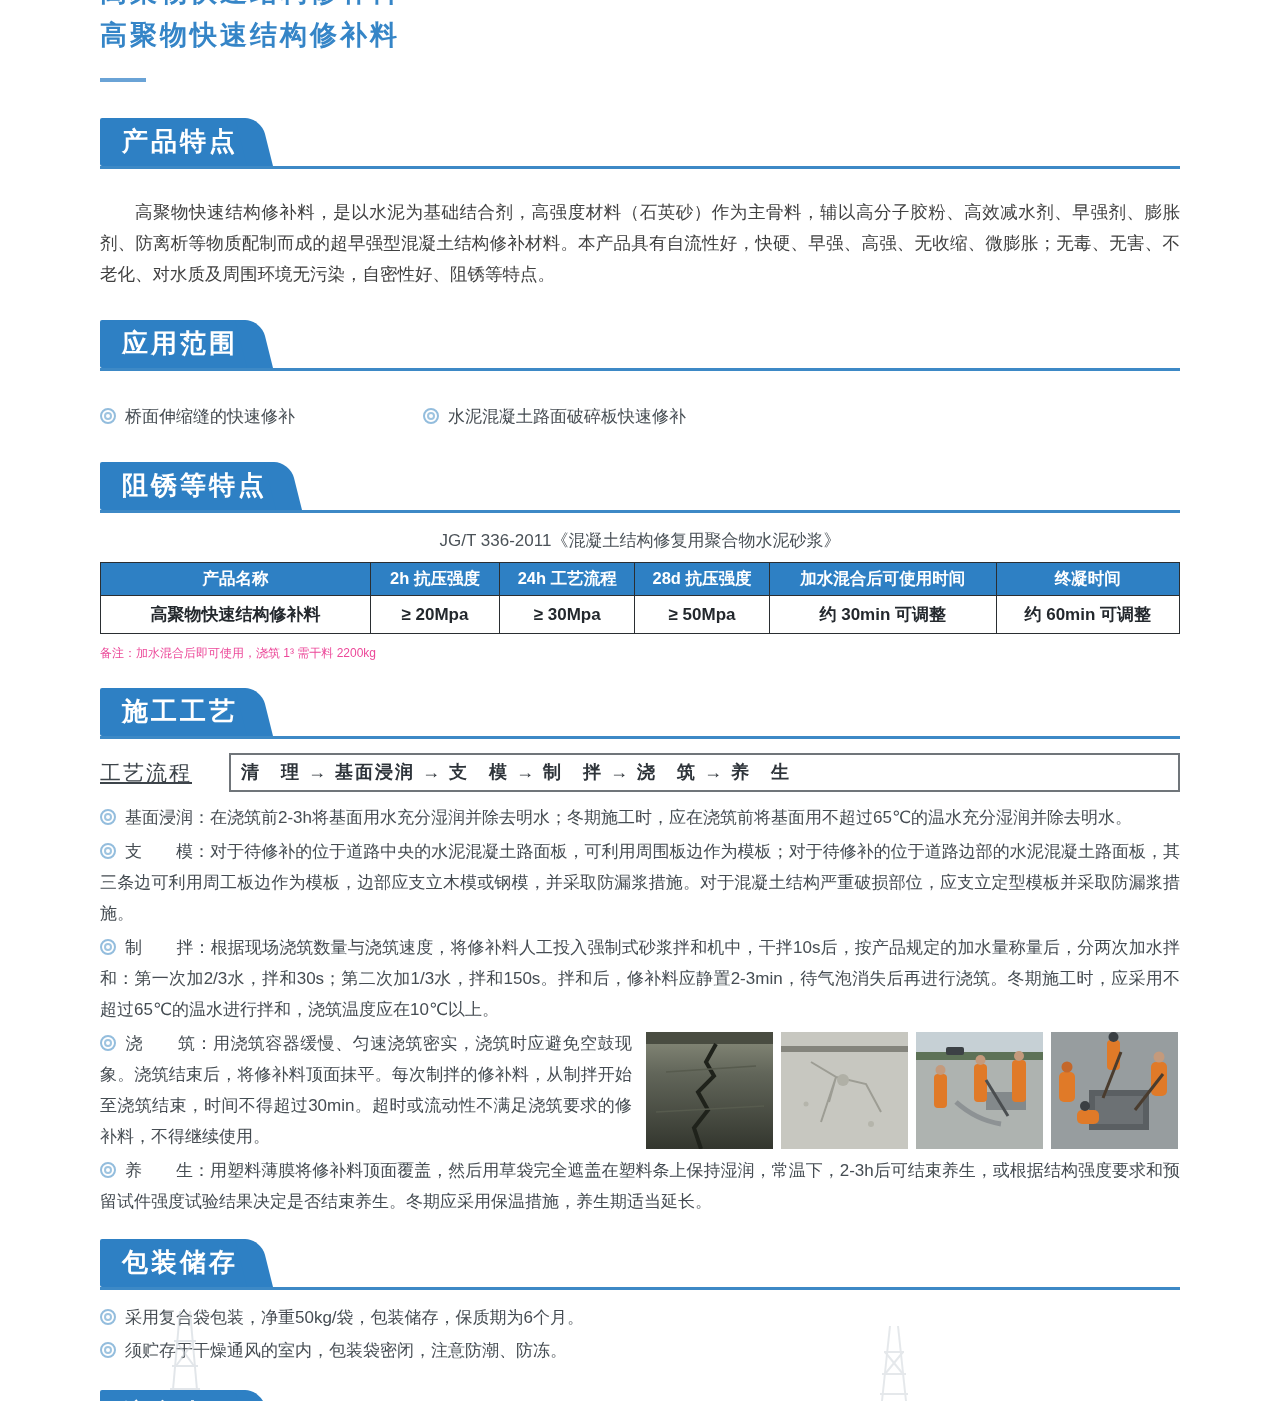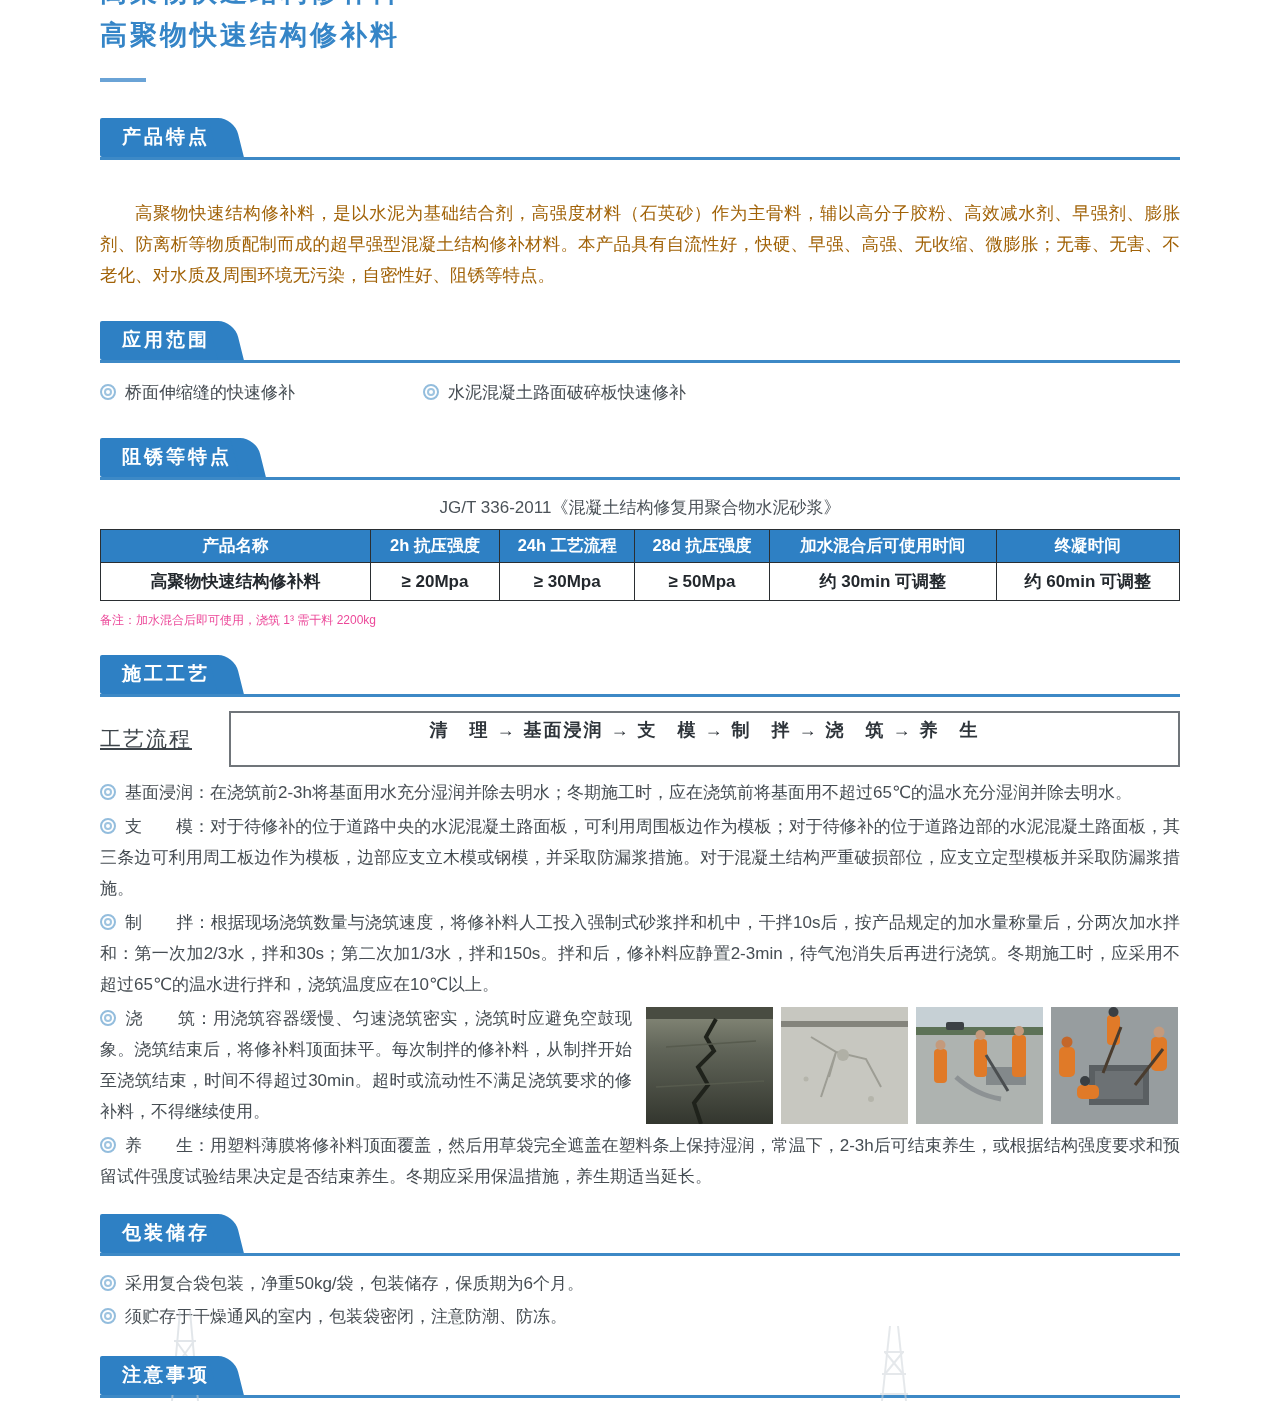--- a/index.html
+++ b/index.html
@@ -22,70 +22,70 @@
     margin-top:7px; font-size:27px; font-weight:700; color:#3585c7;
     letter-spacing:3px;
   }
   .title-rule{ width:46px; height:4px; background:#6aa3d6; margin-top:25px; }
 
   
   .sec{ position:relative; }
   .sec .tab{
     display:inline-block; position:relative; z-index:1;
     background:#2e80c4; color:#ffffff;
-    font-size:19px; font-weight:700; letter-spacing:3px;
+    font-size:26px; font-weight:700; letter-spacing:3px;
     padding:6px 18px 7px 22px;
     border-radius:2px 15px 0 2px;
   }
   .sec .tab::after{
     content:""; position:absolute; top:0; right:-11px; width:26px; height:100%;
     background:#2e80c4; border-radius:0 16px 0 0;
     transform:skewX(14deg); z-index:-1;
   }
   .sec .rule{ height:3px; background:#3d89c6; }
 
   .para{
-    margin-top:38px; font-size:17.5px; line-height:31px; color:#a16207;
+    margin-top:28px; font-size:17.5px; line-height:31px; color:#404040;
     text-indent:2em; text-align:justify;
   }
 
   
   .ring{
     display:inline-block; width:16px; height:16px; vertical-align:-2px;
     border:2px solid #93bddd; border-radius:50%; position:relative;
     margin-right:9px;
   }
   .ring::after{
     content:""; position:absolute; inset:2px;
     border:2px solid #9ec4e0; border-radius:50%;
   }
 
   .li{ font-size:17px; line-height:31px; color:#454c52; margin:2px 0; }
 
-  .apps{ display:flex; margin-top:12px; }
+  .apps{ display:flex; margin-top:28px; }
   .apps .li + .li{ margin-left:128px; }
 
   .caption{ margin-top:16px; text-align:center; font-size:17px; color:#4b5258; }
 
   table.perf{ width:100%; border-collapse:collapse; margin-top:10px; table-layout:fixed; }
   table.perf th{
     background:#2e80c4; color:#fff; font-size:16.5px; font-weight:600;
     padding:5px 2px; border:1px solid #2a2e32;
   }
   table.perf td{
     font-size:17px; color:#23282d; font-weight:600; text-align:center;
     padding:7px 2px; border:1px solid #2a2e32; background:#fff;
   }
   .tbl-note{ margin-top:11px; font-size:12px; color:#ec4899; }
 
   .flow-row{ display:flex; align-items:center; margin-top:14px; }
   .flow-label{ flex:0 0 auto; font-size:21px; color:#3d444a; letter-spacing:2px;text-decoration:underline; }
   .flow-box{
     flex:1; margin-left:37px; border:2px solid #70757a;
-    padding:5px 10px 23px; text-align:center;
+    padding:5px 10px 6px; text-align:left;
     font-size:18px; font-weight:600; letter-spacing:2px; color:#2e343a;
   }
 
   .steps{ margin-top:10px; }
   .step{ font-size:17px; line-height:31px; color:#454c52; text-align:justify; margin:3px 0; }
   .step.clear{ clear:both; }
 
   .photos-float{
     float:right; width:534px; margin:4px 0 6px 14px;
     display:flex; gap:8px;

